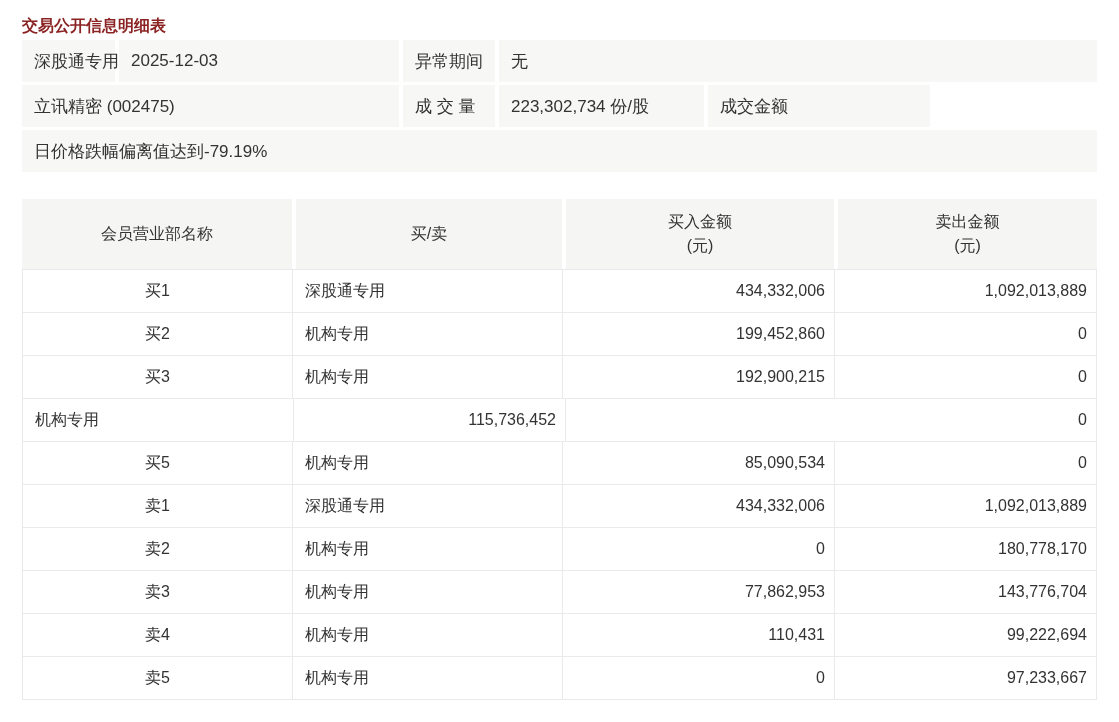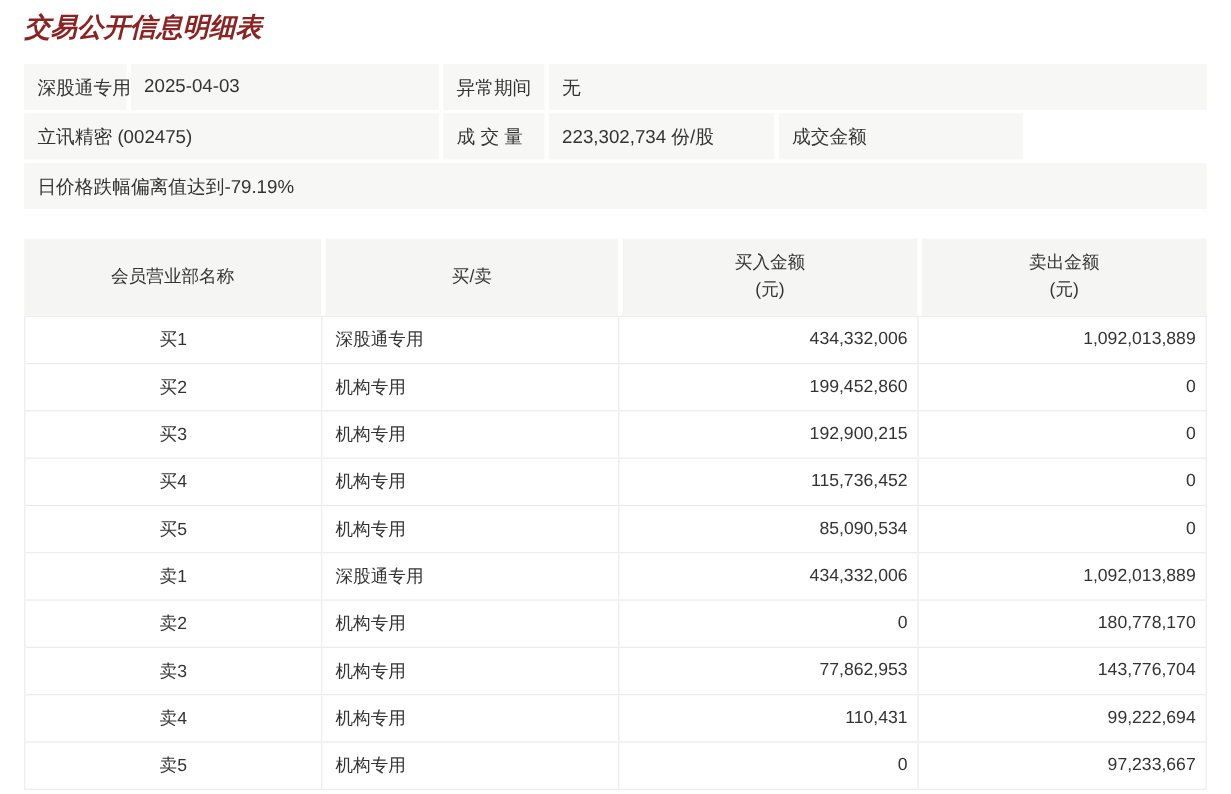--- a/index.html
+++ b/index.html
@@ -12,22 +12,22 @@
   *{margin:0;padding:0;}
   html,body{background:#ffffff;}
   body{
     width:1119px;height:722px;
     font-family:"Liberation Sans","DejaVu Sans",sans-serif;
     color:var(--text-color);
     overflow:hidden;
   }
   .page{padding:12px 22px 0 22px;}
   .page-title{
-    font-size:24px;font-weight:bold;color:var(--title-color);
-    line-height:28px;margin-bottom:18px;font-style:italic;
+    font-size:16px;font-weight:bold;color:var(--title-color);
+    line-height:28px;
   }
   
   .info-table{width:1075px;display:flex;flex-direction:column;gap:3px;margin-bottom:27px;}
   .info-row{display:flex;gap:4px;}
   .info-cell{
     background:var(--cell-bg);height:42px;box-sizing:border-box;
     display:flex;align-items:center;padding:0 12px;font-size:17px;flex:none;
     white-space:nowrap;
   }
   .info-cell.grow{flex:1 1 auto;}
@@ -61,21 +61,21 @@
 </head>
 <body>
 
 <div class="page">
 
   <div class="page-title">交易公开信息明细表</div>
 
   <div class="info-table">
     <div class="info-row">
       <div class="info-cell w93">深股通专用</div>
-      <div class="info-cell w280">2025-04-03</div>
+      <div class="info-cell w280">2025-12-03</div>
       <div class="info-cell w92">异常期间</div>
       <div class="info-cell grow">无</div>
     </div>
     <div class="info-row">
       <div class="info-cell w377">立讯精密 (002475)</div>
       <div class="info-cell w92">成 交 量</div>
       <div class="info-cell w205">223,302,734 份/股</div>
       <div class="info-cell w222">成交金额</div>
     </div>
     <div class="info-row">
@@ -116,21 +116,20 @@
   </div>
 
   <div class="tr">
     <div class="td td1">买3</div>
     <div class="td td2">机构专用</div>
     <div class="td td3">192,900,215</div>
     <div class="td td4">0</div>
   </div>
 
   <div class="tr">
-    <div class="td td1">买4</div>
     <div class="td td2">机构专用</div>
     <div class="td td3">115,736,452</div>
     <div class="td td4">0</div>
   </div>
 
   <div class="tr">
     <div class="td td1">买5</div>
     <div class="td td2">机构专用</div>
     <div class="td td3">85,090,534</div>
     <div class="td td4">0</div>

